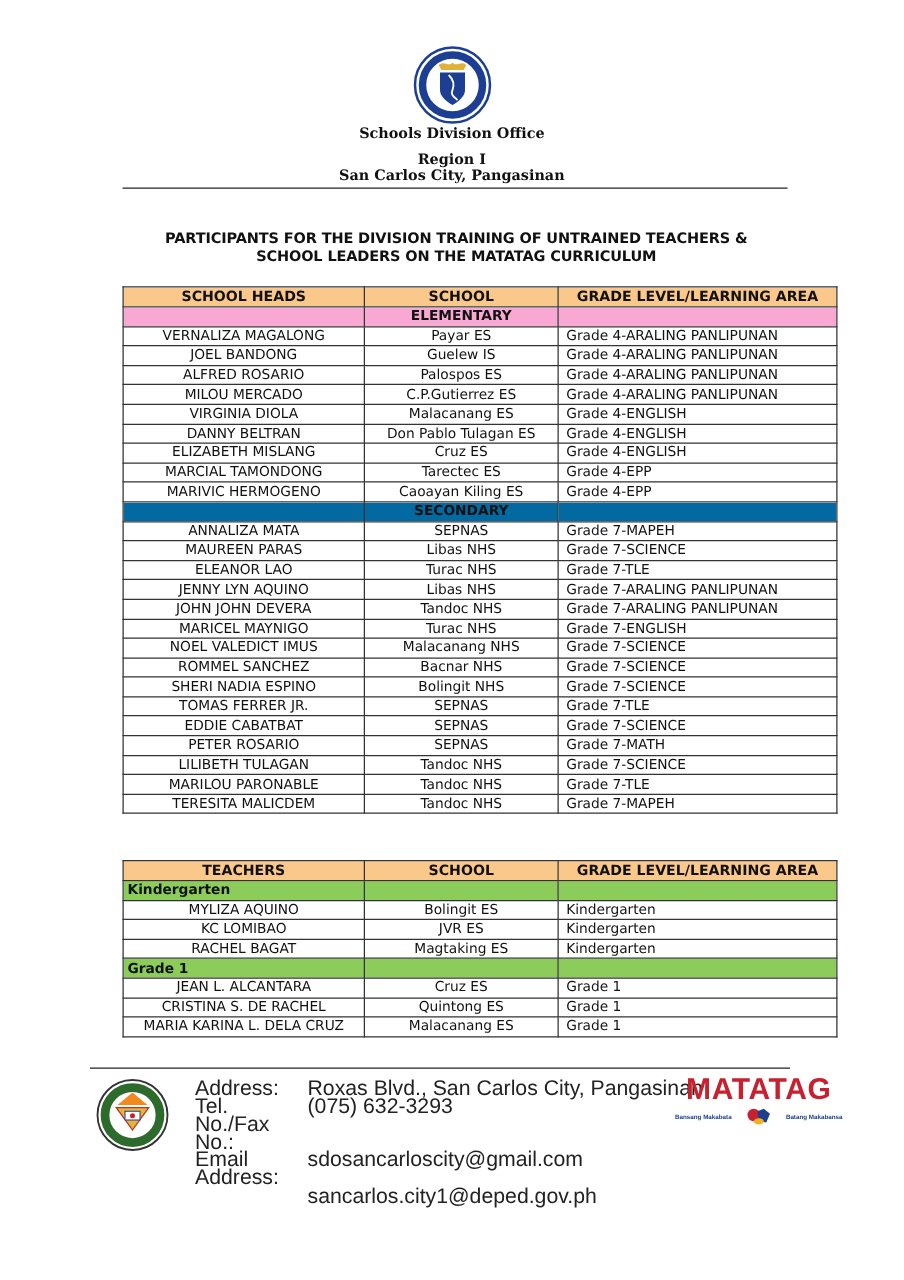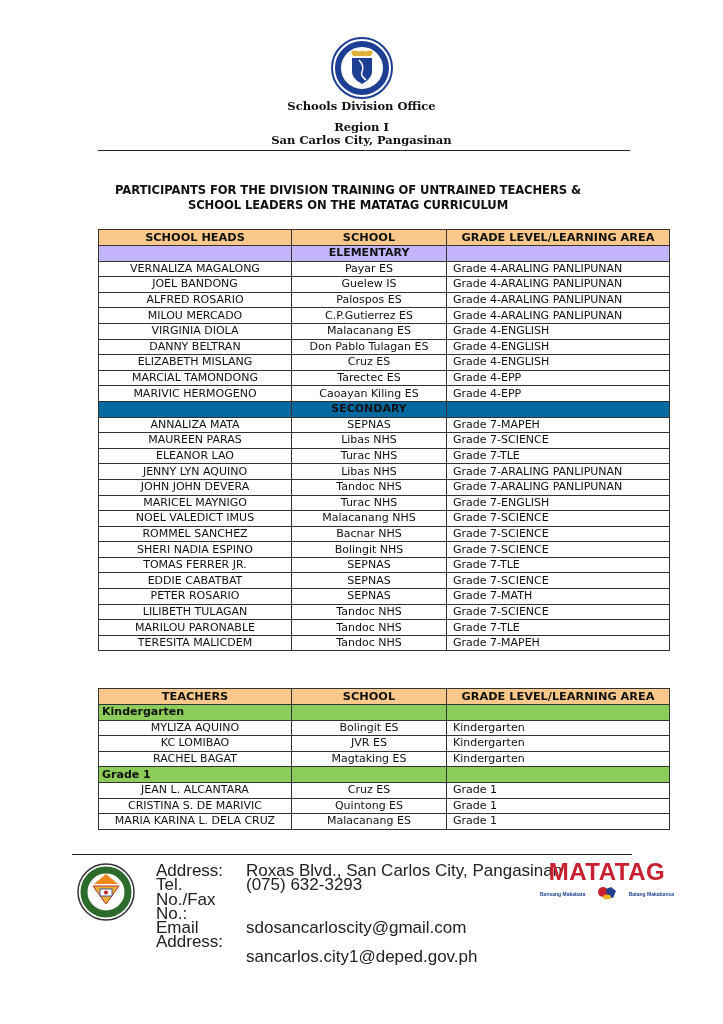--- a/index.html
+++ b/index.html
@@ -5,31 +5,31 @@
     html, body { margin: 0; padding: 0; background: #ffffff; }
     body { width: 723px; height: 1024px; position: relative; overflow: hidden; font-family: "DejaVu Sans", sans-serif; color: #111; }
 
     .header { position: absolute; top: 36px; left: 0; width: 723px; text-align: center; }
     .seal { width: 64px; height: 64px; margin: 0 auto; position: relative; }
     .seal svg { display: block; }
     .hdr-line { font-family: "DejaVu Serif", serif; font-weight: bold; font-size: 11.5px; line-height: 13px; color: #111; }
     .hdr-line.region { margin-top: 8px; }
     .hdr-rule { position: absolute; left: 98px; width: 532px; top: 150px; border-top: 1.5px solid #222; }
 
-    .title { position: absolute; top: 183px; left: 43px; width: 610px; text-align: center; font-weight: bold; font-size: 11.6px; line-height: 15px; letter-spacing: -0.1px; }
+    .title { position: absolute; top: 183px; left: 60px; width: 610px; text-align: center; font-weight: bold; font-size: 11.6px; line-height: 15px; letter-spacing: -0.1px; }
 
     table.grid { position: absolute; left: 98px; width: 571px; border-collapse: collapse; table-layout: fixed; font-size: 11px; }
     table.grid td, table.grid th { border: 1px solid #333; padding: 0 3px; height: 14.6px; line-height: 14px; white-space: nowrap; overflow: hidden; }
     table.grid th { background: #f9c88a; font-weight: bold; font-size: 11.3px; text-align: center; height: 15px; }
     .c1 { width: 193px; }
     .c2 { width: 155px; }
     .c3 { width: 223px; }
     td.name, td.school { text-align: center; }
     td.area { text-align: left; padding-left: 6px !important; }
-    tr.sec-elem td { background: #c4b5fd; font-weight: bold; text-align: center; }
+    tr.sec-elem td { background: #f9a8d4; font-weight: bold; text-align: center; }
     tr.sec-second td { background: #0369a1; font-weight: bold; text-align: center; }
     tr.sec-green td { background: #8ccc5a; font-weight: bold; text-align: left; }
     #t1 { top: 229px; border-radius: 22px; }
     #t2 { top: 688px; }
 
     .footer-rule { position: absolute; left: 72px; width: 560px; top: 854px; border-top: 1.5px solid #222; }
     .footer-logo { position: absolute; left: 76px; top: 862px; width: 60px; height: 60px; }
     .footer-info { position: absolute; left: 156px; top: 864px; font-family: "Liberation Sans", sans-serif; font-size: 17px; line-height: 14.3px; color: #222; }
     .footer-info .row { display: flex; }
     .footer-info .lbl { width: 90px; }
@@ -246,21 +246,21 @@
         <td>Grade 1</td>
         <td></td>
         <td></td>
       </tr>
       <tr>
         <td class="name">JEAN L. ALCANTARA</td>
         <td class="school">Cruz ES</td>
         <td class="area">Grade 1</td>
       </tr>
       <tr>
-        <td class="name">CRISTINA S. DE MARIVIC</td>
+        <td class="name">CRISTINA S. DE RACHEL</td>
         <td class="school">Quintong ES</td>
         <td class="area">Grade 1</td>
       </tr>
       <tr>
         <td class="name">MARIA KARINA L. DELA CRUZ</td>
         <td class="school">Malacanang ES</td>
         <td class="area">Grade 1</td>
       </tr>
     </tbody>
 </table>

